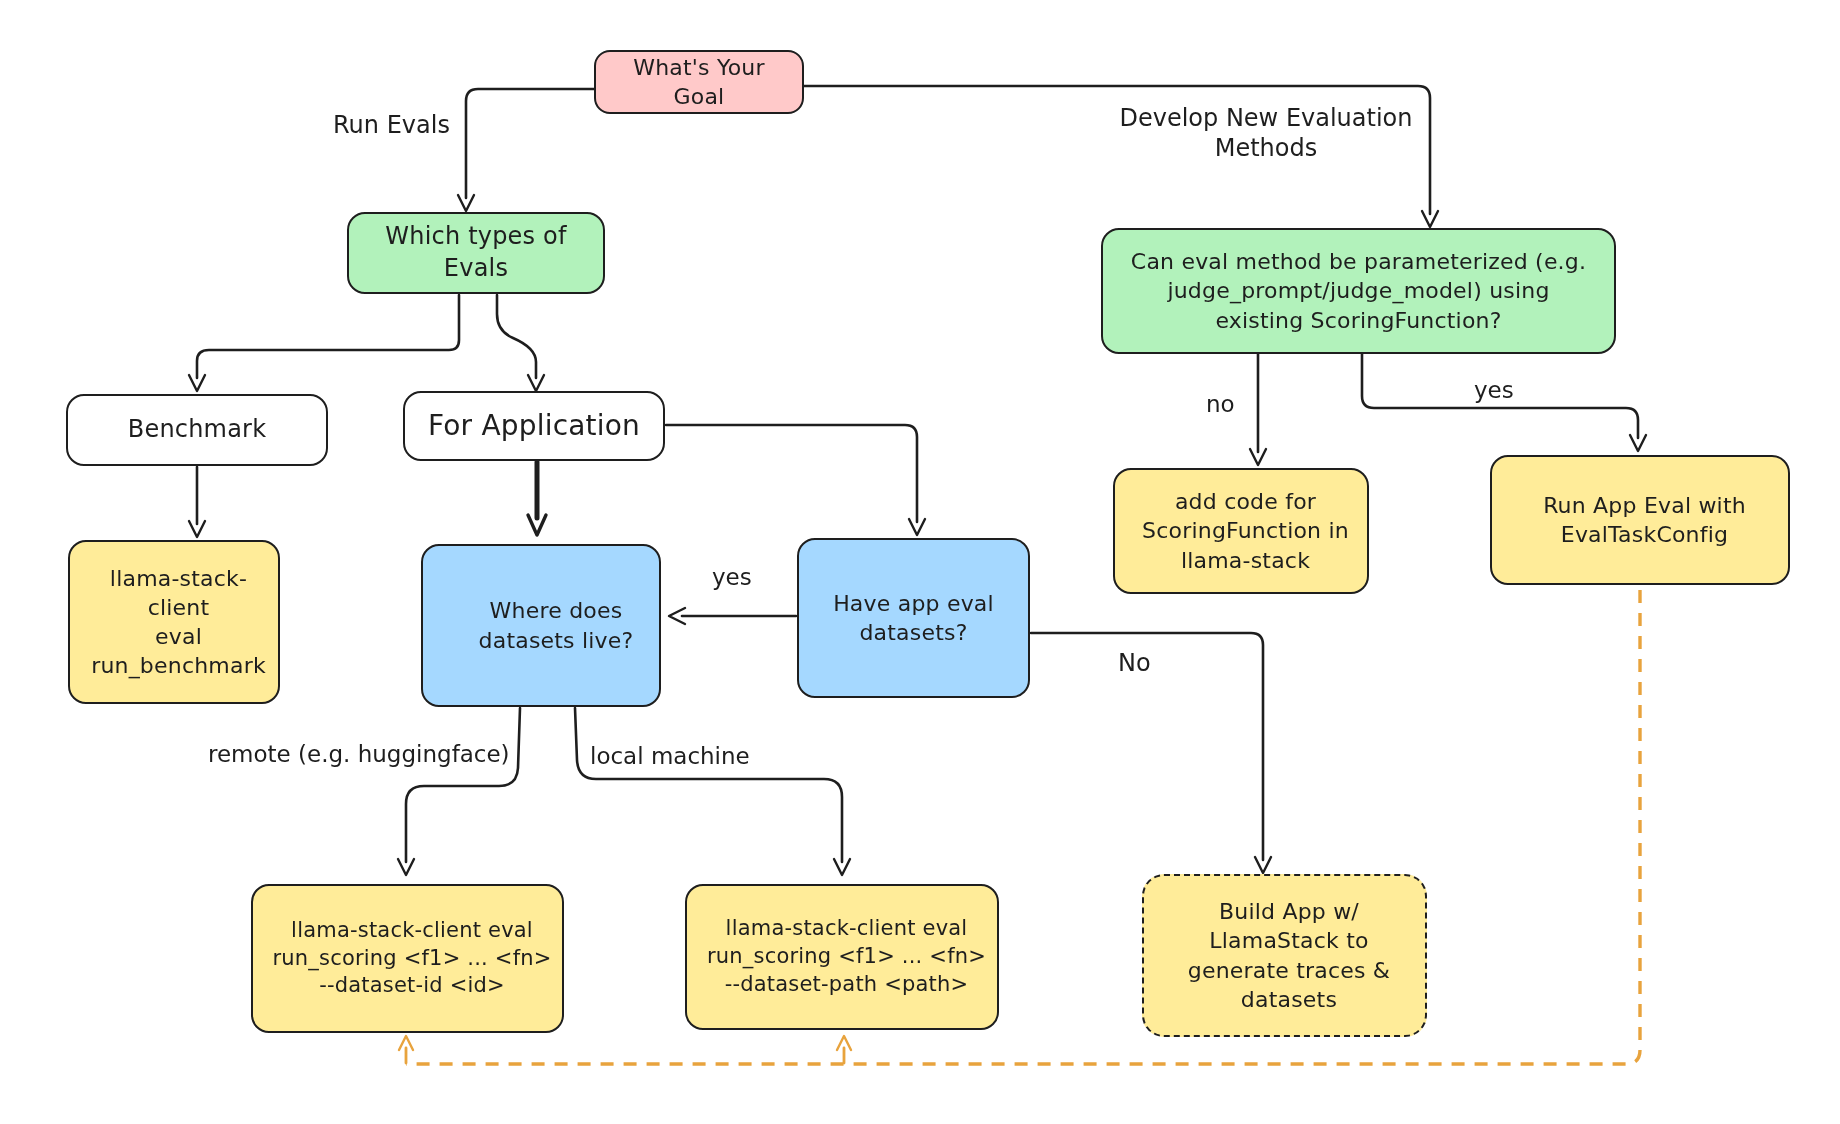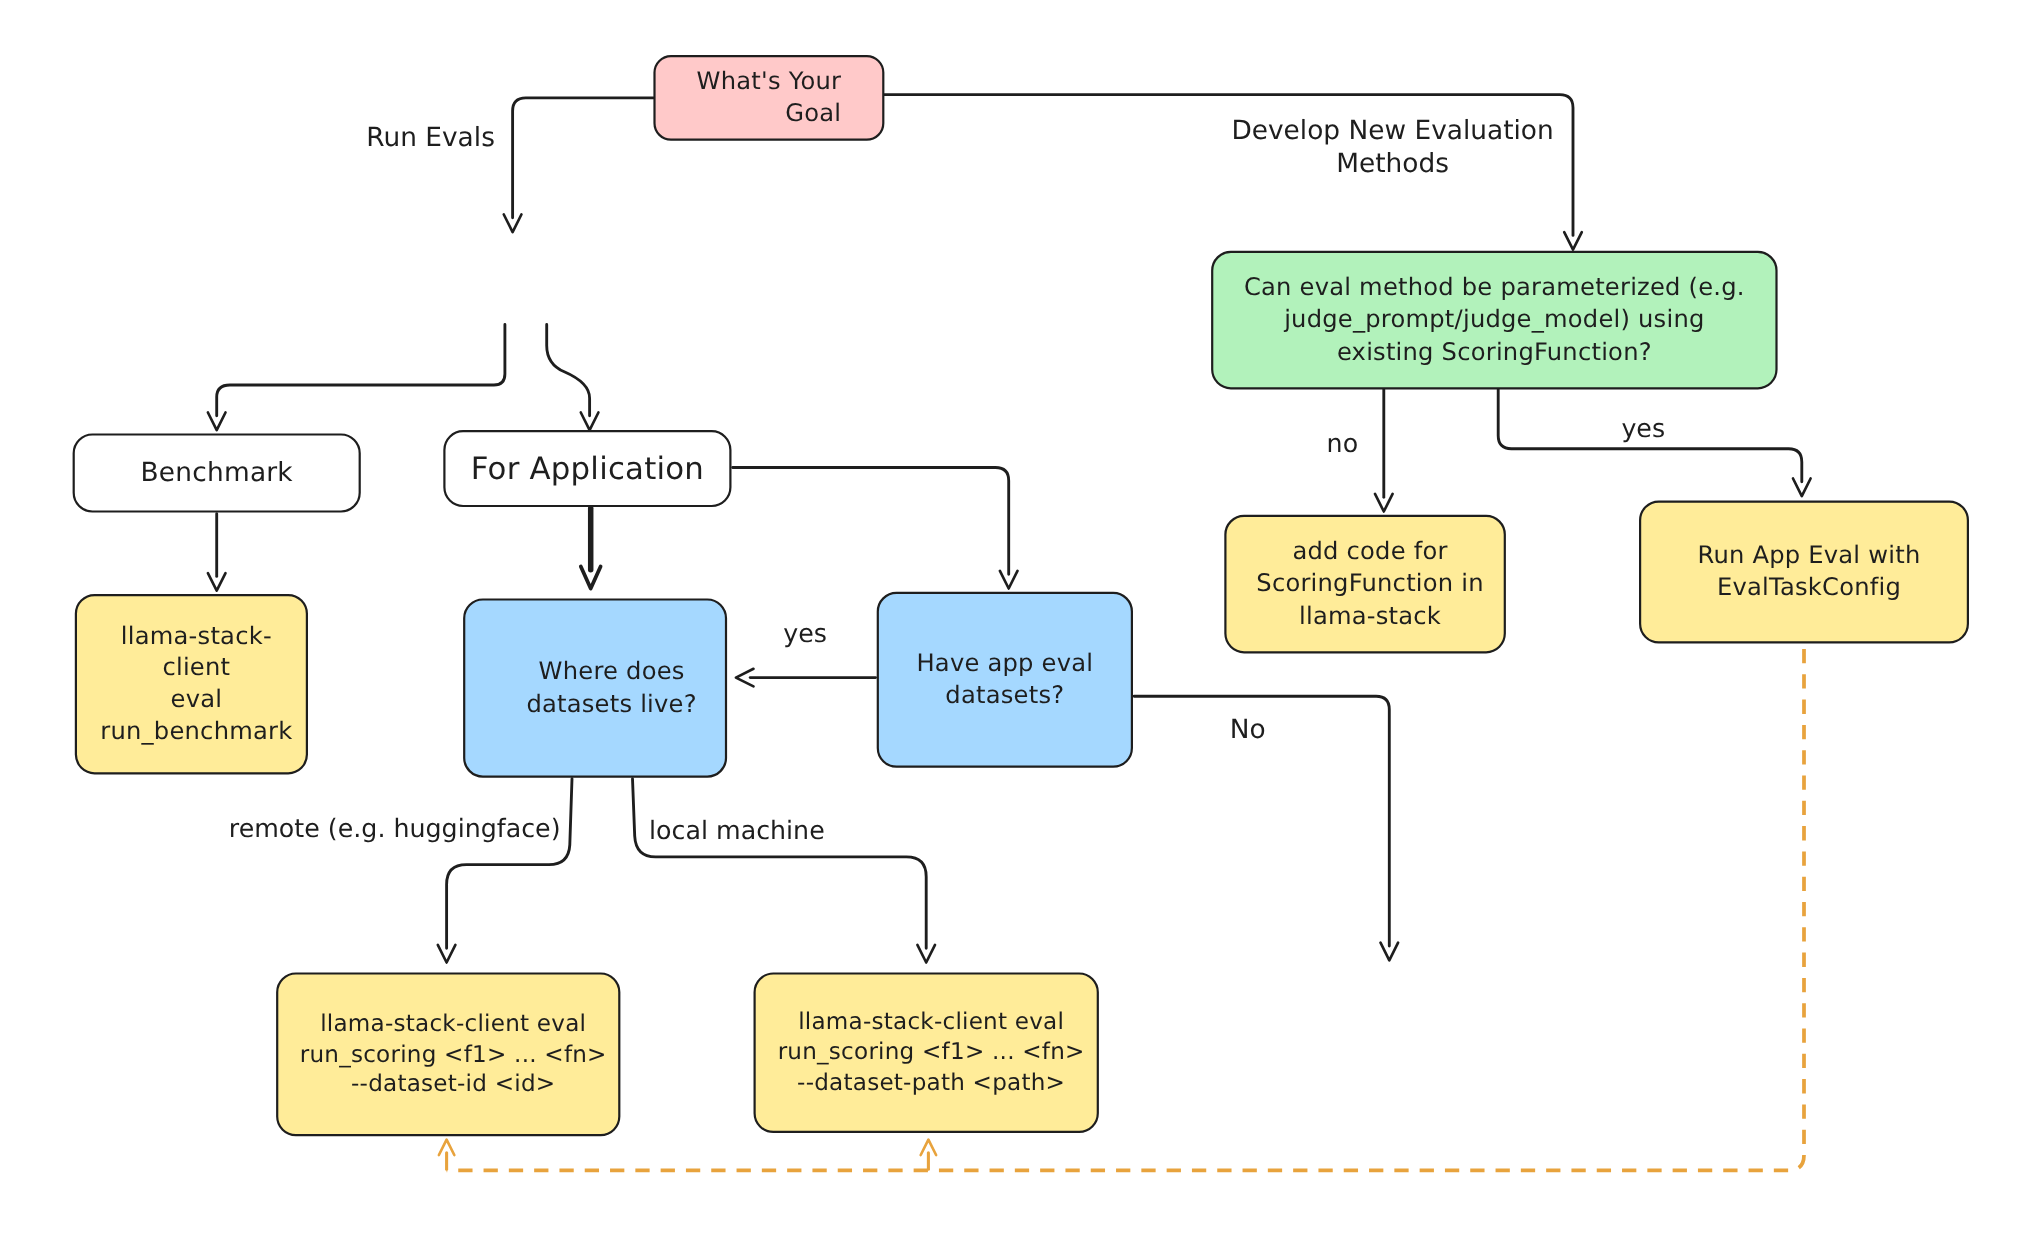--- a/index.html
+++ b/index.html
@@ -83,23 +83,25 @@
 
     <path class="edge" d="M 520 708 L 518 768 Q 517 786 499 786 L 424 786 Q 406 786 406 804 L 406 862" marker-end="url(#arrow)"></path>
 
     <path class="edge" d="M 575 708 L 577 760 Q 578 779 596 779 L 824 779 Q 842 779 842 797 L 842 862" marker-end="url(#arrow)"></path>
 
     <path class="edge orange-dashed" d="M 1640 590 L 1640 1050 Q 1640 1064 1626 1064 L 406 1064"></path>
     <path class="edge orange-solid" d="M 406 1063 L 406 1048" marker-end="url(#arrowOrange)"></path>
     <path class="edge orange-solid" d="M 844 1063 L 844 1048" marker-end="url(#arrowOrange)"></path>
   </svg>
 
-  <div class="node pink" style="left:594px;top:50px;width:210px;height:78px;border-radius:16px;text-align:right;">What's Your
+  <div class="node pink" style="left:594px;top:50px;width:210px;height:64px;border-radius:16px;">What's Your
 Goal</div>
 
+  <div class="node green" style="left:347px;top:212px;width:258px;height:82px;font-size:24px;">Which types of
+Evals</div>
 
   <div class="node green" style="left:1101px;top:228px;width:515px;height:126px;">Can eval method be parameterized (e.g.
 judge_prompt/judge_model) using
 existing ScoringFunction?</div>
 
   <div class="node" style="left:66px;top:394px;width:262px;height:72px;font-size:24px;">Benchmark</div>
 
   <div class="node" style="left:403px;top:391px;width:262px;height:70px;font-size:28px;">For Application</div>
 
   <div class="node yellow" style="left:68px;top:540px;width:212px;height:164px;">llama-stack-client
@@ -119,20 +121,24 @@
 EvalTaskConfig</div>
 
   <div class="node yellow" style="left:251px;top:884px;width:313px;height:149px;font-size:21px;">llama-stack-client eval
 run_scoring &lt;f1&gt; ... &lt;fn&gt;
 --dataset-id &lt;id&gt;</div>
 
   <div class="node yellow" style="left:685px;top:884px;width:314px;height:146px;font-size:21px;">llama-stack-client eval
 run_scoring &lt;f1&gt; ... &lt;fn&gt;
 --dataset-path &lt;path&gt;</div>
 
+  <div class="node yellow dashed" style="left:1142px;top:874px;width:285px;height:163px;border-radius:22px;">Build App w/
+LlamaStack to
+generate traces &amp;
+datasets</div>
 
   <div class="lbl" style="left:333px;top:110px;font-size:24px;">Run Evals</div>
 
   <div class="lbl center" style="left:1085px;top:103px;width:362px;font-size:24px;">Develop New Evaluation
 Methods</div>
 
   <div class="lbl" style="left:1206px;top:390px;">no</div>
 
   <div class="lbl" style="left:1474px;top:376px;">yes</div>
 

